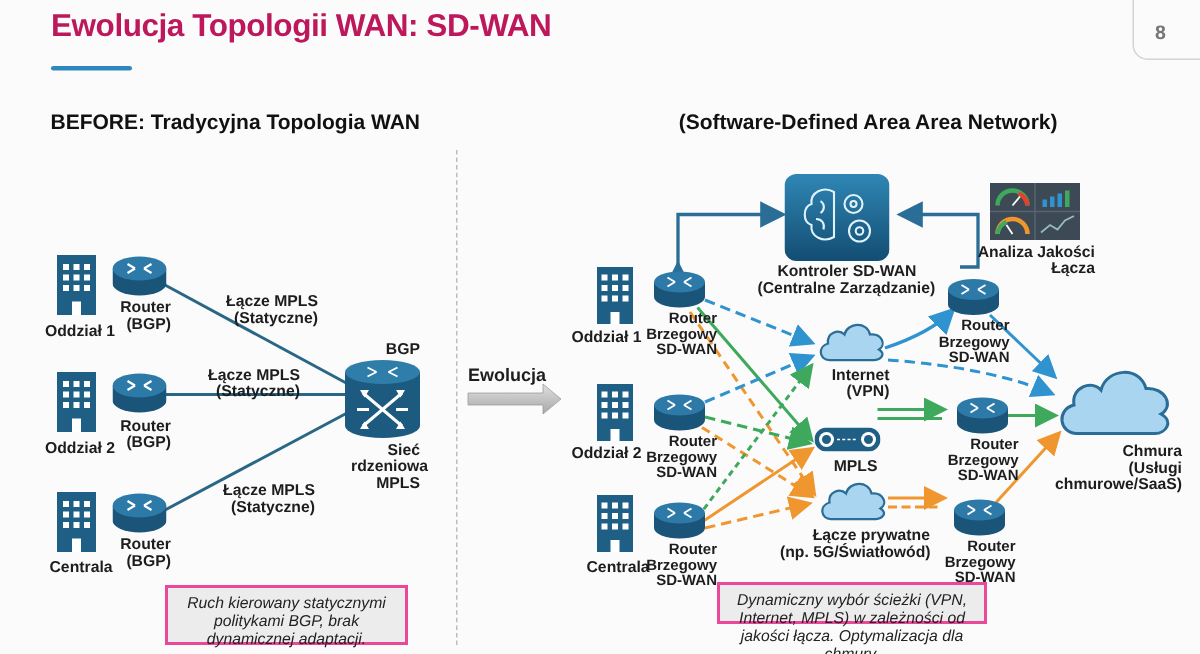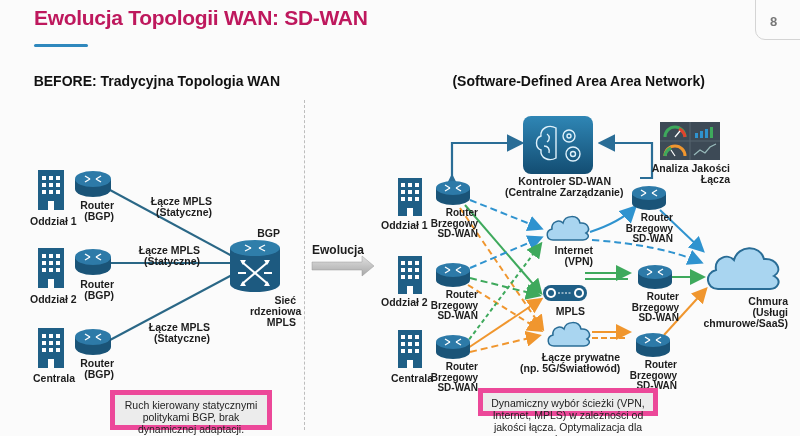--- a/index.html
+++ b/index.html
@@ -6,21 +6,21 @@
   body { width:800px; height:436px; background:#fbfbfb; position:relative; overflow:hidden;
          font-family:"Liberation Sans", sans-serif; color:#1b1b1b; }
   .title { position:absolute; left:34px; top:6px; font-size:21px; font-weight:bold; color:#be185d; letter-spacing:-0.3px; }
   .title-underline { position:absolute; left:34px; top:44px; width:54px; height:3px; background:#2f88bd; border-radius:2px; }
   .page-num-box { position:absolute; left:755px; top:-4px; width:60px; height:42px; border:1px solid #d4d4d4; border-radius:0 0 0 10px; background:#fbfbfb; }
   .page-num { position:absolute; left:770px; top:14px; font-size:13px; color:#777; font-weight:bold; }
   .section-title { position:absolute; text-align:right; font-weight:bold; font-size:14px; line-height:15px; color:#111; }
   .divider { position:absolute; left:304px; top:100px; height:330px; border-left:1px dashed #bdbdbd; }
   .lbl { position:absolute; font-weight:bold; font-size:10.5px; line-height:11px; color:#1d1d1d; text-align:right; white-space:nowrap; }
   .lbl-sm { font-size:10px; line-height:10.5px; }
-  .note { position:absolute; background:#ececec; border:5px solid #ec4899; font-size:10.5px; line-height:12px; text-align:center; color:#222; padding:4px 6px; box-sizing:border-box; }
+  .note { position:absolute; background:#ececec; border:2px solid #ec4899; font-size:10.5px; line-height:12px; text-align:center; color:#222; padding:4px 6px; box-sizing:border-box;font-style:italic; }
   svg.overlay { position:absolute; left:0; top:0; }
   .icon { position:absolute; }
 </style>
 </head>
 <body>
 
 <div class="title">Ewolucja Topologii WAN: SD-WAN</div>
 <div class="title-underline"></div>
 <div class="page-num-box"></div>
 <div class="page-num">8</div>
@@ -209,21 +209,21 @@
       <path d="M8,33 L16,33"></path>
       <path d="M34,33 L42,33"></path>
     </g>
   <g fill="#fff">
       <path d="M10,20 L16,20 L13,25 z"></path>
       <path d="M40,20 L34,20 L37,25 z"></path>
       <path d="M10,46 L16,46 L13,41 z"></path>
       <path d="M40,46 L34,46 L37,41 z"></path>
     </g>
 </svg>
-<div class="lbl" style="left:234px; top:295px; width:46px;margin-left:16px;">
+<div class="lbl" style="left:234px; top:295px; width:46px;">
     <div>Sieć</div>
     <div>rdzeniowa</div>
     <div>MPLS</div>
   </div>
 
 <div class="note" style="left:110px; top:390px; width:162px; height:40px;">Ruch kierowany statycznymi politykami BGP, brak dynamicznej adaptacji.</div>
 
 <div class="lbl" style="left:312px; top:245px; font-size:12px;">Ewolucja</div>
 
 <svg class="icon" style="left:523px; top:116px;" width="70" height="58">

